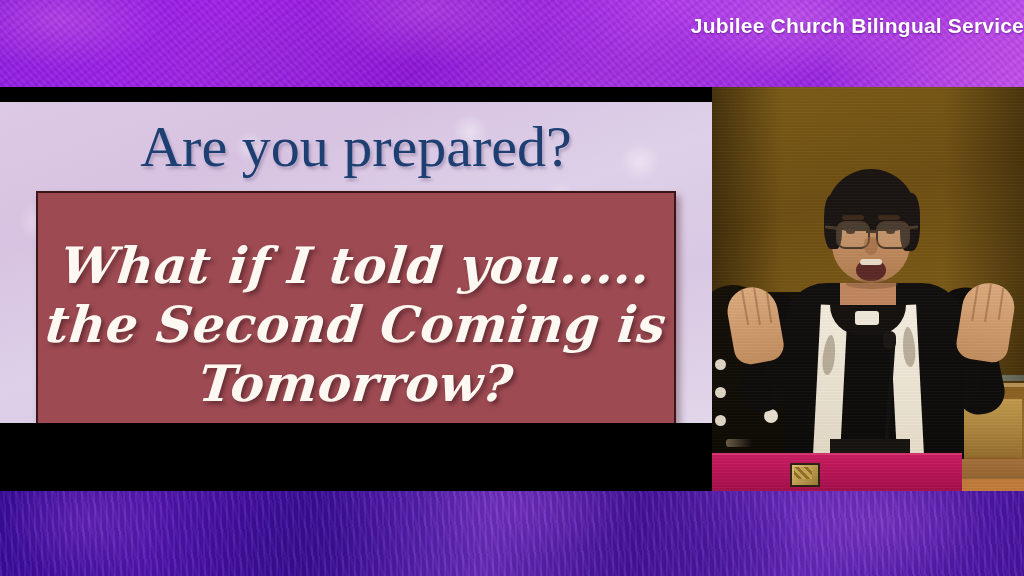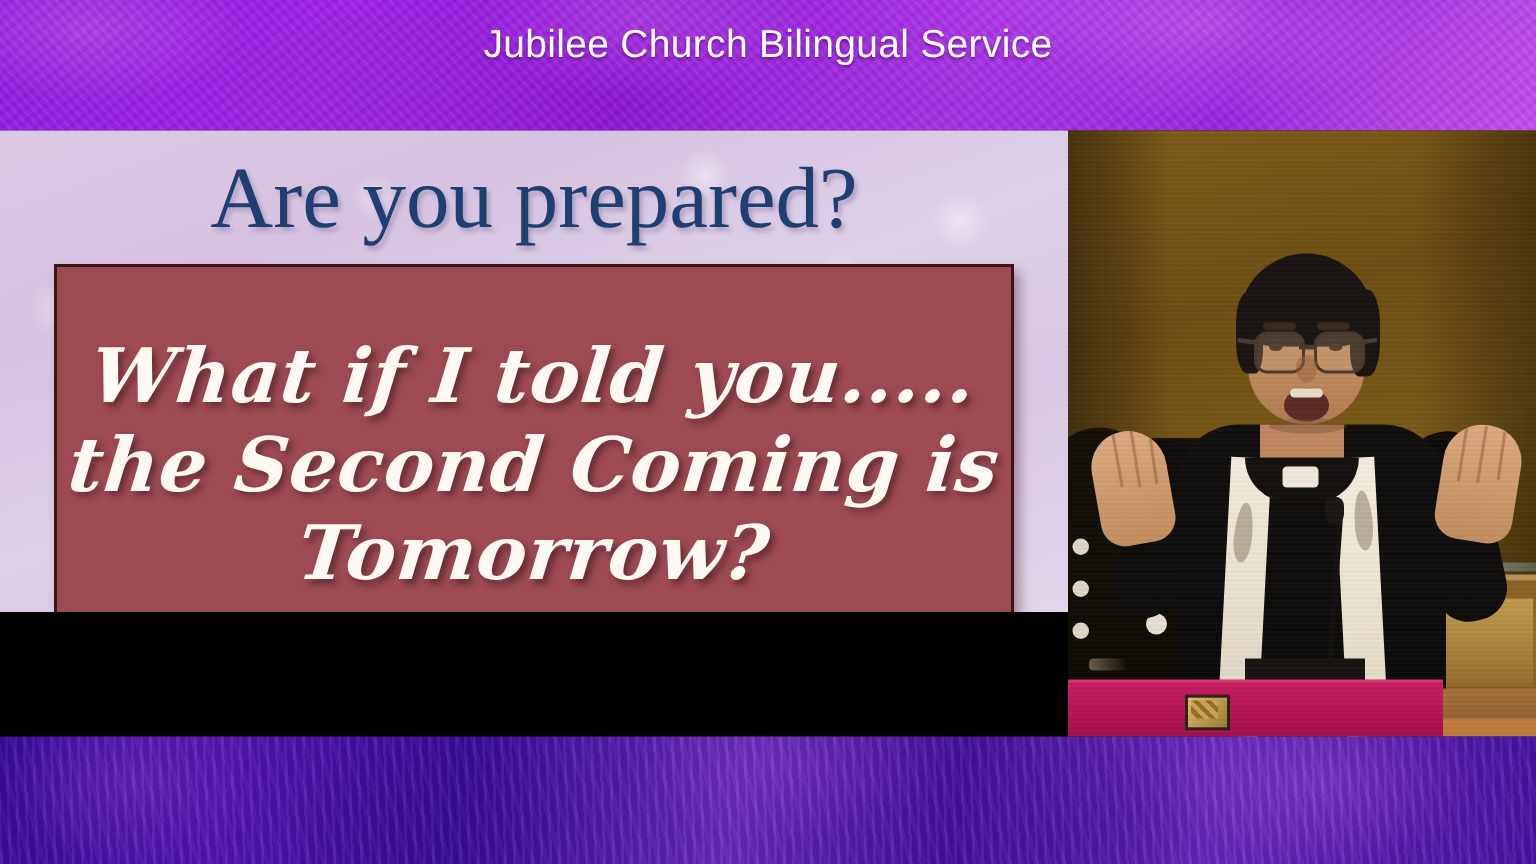--- a/index.html
+++ b/index.html
@@ -34,24 +34,24 @@
     position: absolute; inset: 0;
     background:
       repeating-linear-gradient(48deg, rgba(255,255,255,.05) 0 2px, rgba(0,0,0,.05) 2px 5px),
       repeating-linear-gradient(-38deg, rgba(120,0,180,.08) 0 3px, rgba(255,255,255,.03) 3px 7px);
     opacity: .8;
   }
   #service-title {
     position: absolute;
     left: 0; right: 0;
     top: 14px;
-    text-align: center;
+    text-align: right;
     color: #ffffff;
-    font-size: 26px;
-    font-weight: normal;
+    font-size: 21px;
+    font-weight: bold;
     letter-spacing: .2px;
     text-shadow: 0 1px 2px rgba(60,0,100,.55);
     white-space: nowrap;
   }
 
   
   #bottom-band {
     position: absolute;
     left: 0; top: 491px;
     width: 1024px; height: 85px;
@@ -68,21 +68,21 @@
     position: absolute; inset: 0;
     background:
       repeating-linear-gradient(88deg, rgba(255,255,255,.055) 0 2px, rgba(0,0,0,.08) 2px 6px),
       repeating-linear-gradient(75deg, rgba(180,120,240,.07) 0 3px, rgba(20,0,60,.07) 3px 9px);
     opacity: .9;
   }
 
   
   #slide {
     position: absolute;
-    left: 0; top: 87px;
+    left: 0; top: 102px;
     width: 712px; height: 321px;
     background:
       radial-gradient(circle 26px at 96px 166px, rgba(255,255,255,.55), transparent 70%),
       radial-gradient(circle 18px at 150px 210px, rgba(255,255,255,.45), transparent 70%),
       radial-gradient(circle 30px at 40px 120px, rgba(255,255,255,.33), transparent 70%),
       radial-gradient(circle 22px at 250px 45px, rgba(255,255,255,.40), transparent 70%),
       radial-gradient(circle 16px at 320px 140px, rgba(255,255,255,.35), transparent 70%),
       radial-gradient(circle 26px at 470px 30px, rgba(255,255,255,.42), transparent 70%),
       radial-gradient(circle 20px at 560px 95px, rgba(255,255,255,.38), transparent 70%),
       radial-gradient(circle 28px at 640px 60px, rgba(255,255,255,.40), transparent 70%),

